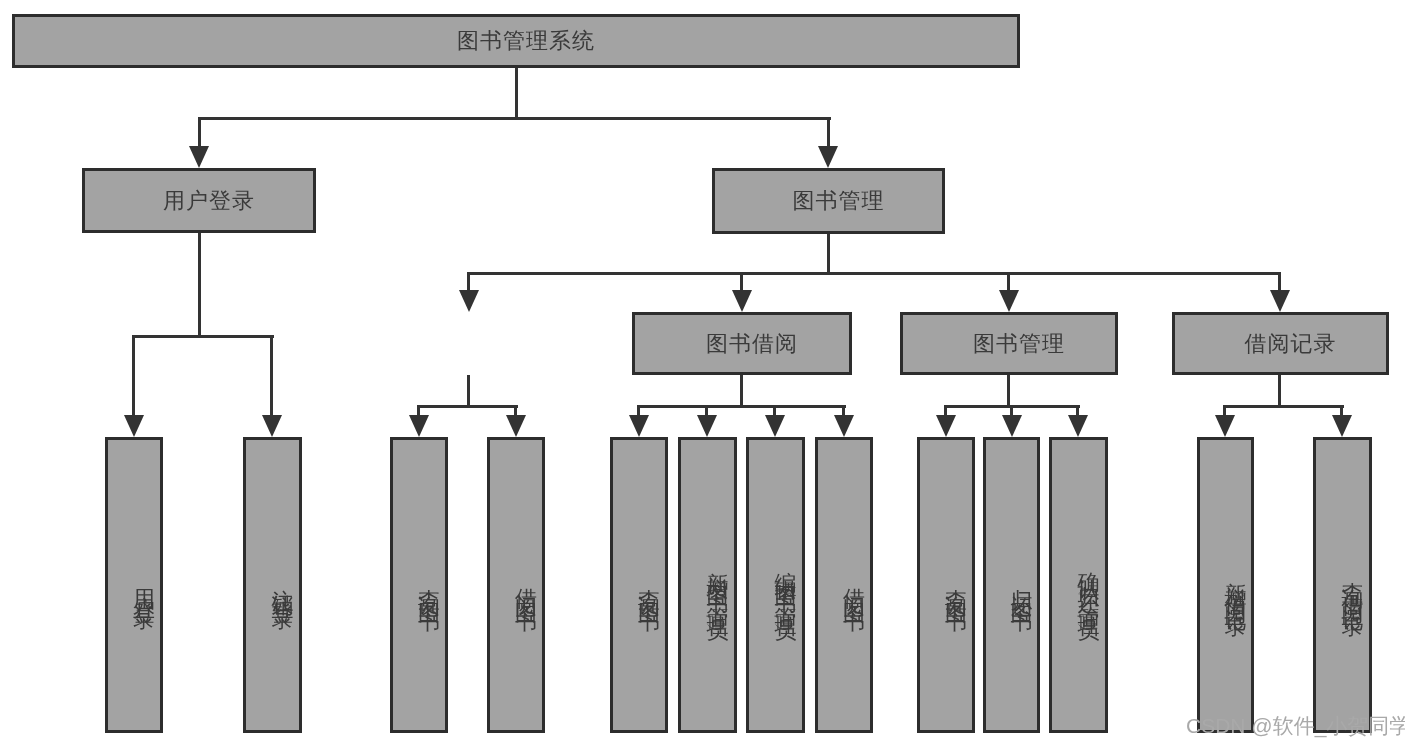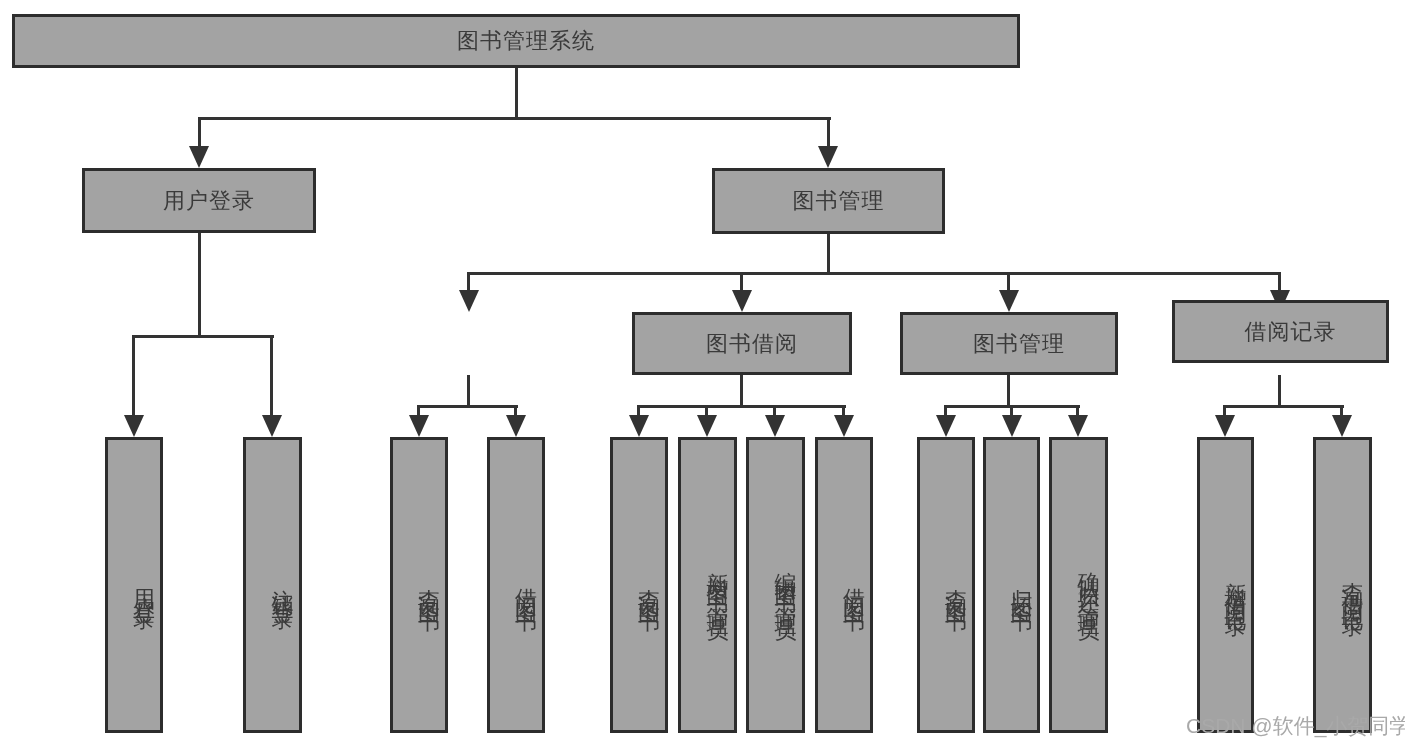--- a/index.html
+++ b/index.html
@@ -103,21 +103,21 @@
   <div class="box" style="left:712px;top:168px;width:233px;height:66px;">
     <span class="hlbl">图书管理</span>
   </div>
 
   <div class="box" style="left:632px;top:312px;width:220px;height:63px;">
     <span class="hlbl">图书借阅</span>
   </div>
   <div class="box" style="left:900px;top:312px;width:218px;height:63px;">
     <span class="hlbl">图书管理</span>
   </div>
-  <div class="box" style="left:1172px;top:300px;width:217px;height:63px;">
+  <div class="box" style="left:1172px;top:312px;width:217px;height:63px;">
     <span class="hlbl">借阅记录</span>
   </div>
 
   <div class="box" style="left:105px;top:437px;width:58px;height:296px;">
     <span class="vlbl">用户登录</span>
   </div>
   <div class="box" style="left:243px;top:437px;width:59px;height:296px;">
     <span class="vlbl">注销登录</span>
   </div>
 

